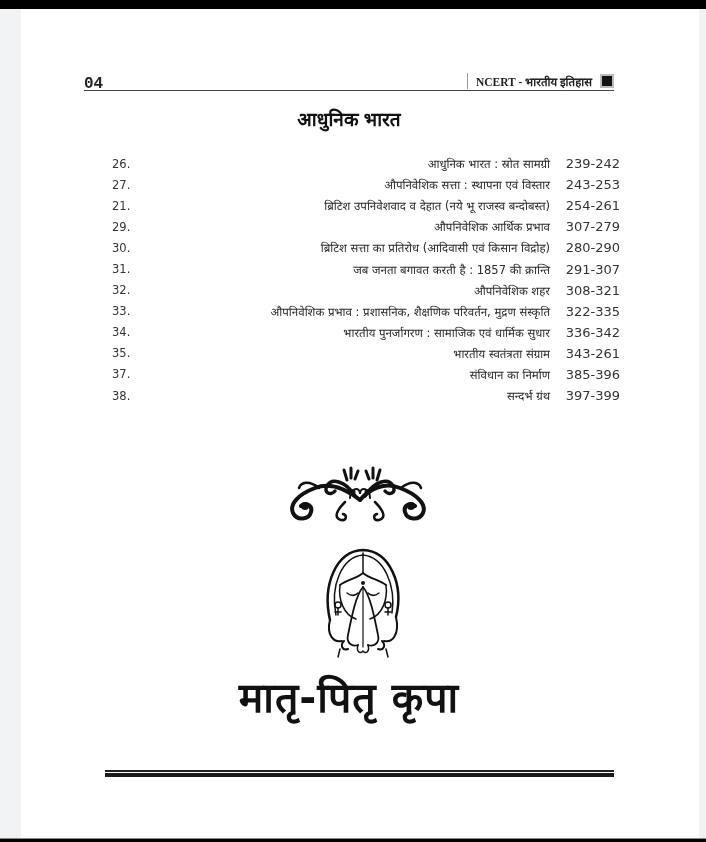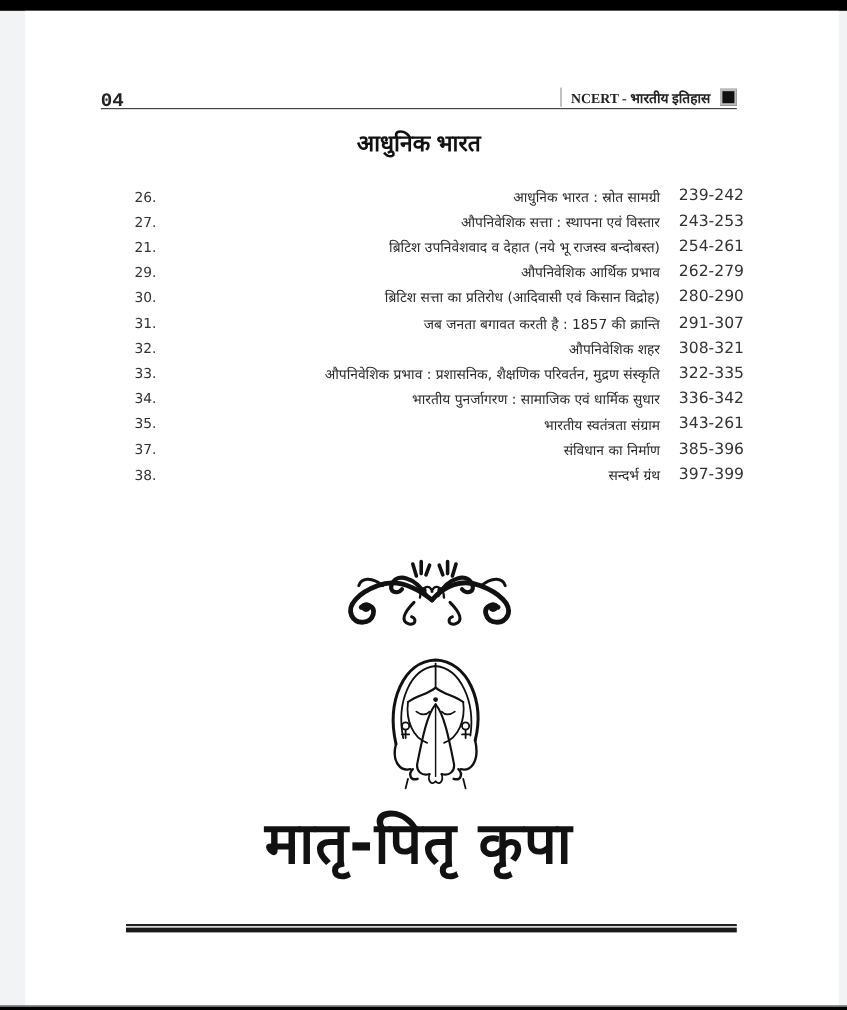--- a/index.html
+++ b/index.html
@@ -68,21 +68,21 @@
     .toc-pages { width: 70px; text-align: right; font-family: "DejaVu Sans", sans-serif; font-size: 13px; color: #333; }
     .ornament {
       position: absolute; left: 275px; top: 458px; width: 170px; height: 70px;
     }
     .namaste {
       position: absolute; left: 318px; top: 545px; width: 90px; height: 120px;
     }
     .blessing {
       position: absolute; left: 84px; top: 668px; width: 530px;
       text-align: center;
-      font-family: "DejaVu Sans", sans-serif; font-weight: bold; font-size: 48px;
+      font-family: "DejaVu Sans", sans-serif; font-weight: bold; font-size: 41px;
       color: #111; letter-spacing: 1px;
     }
     .footer-rule {
       position: absolute; left: 105px; top: 770px; width: 509px;
     }
     .footer-rule .thin { height: 1.5px; background: #222; }
     .footer-rule .gap { height: 1.5px; background: #fff; }
     .footer-rule .thick { height: 4px; background: #1a1a1a; }
   </style>
 </head>
@@ -115,21 +115,21 @@
       <span class="toc-pages">243-253</span>
     </li>
   <li class="toc-row">
       <span class="toc-num">21.</span>
       <span class="toc-title">ब्रिटिश उपनिवेशवाद व देहात (नये भू राजस्व बन्दोबस्त)</span>
       <span class="toc-pages">254-261</span>
     </li>
   <li class="toc-row">
       <span class="toc-num">29.</span>
       <span class="toc-title">औपनिवेशिक आर्थिक प्रभाव</span>
-      <span class="toc-pages">262-279</span>
+      <span class="toc-pages">307-279</span>
     </li>
   <li class="toc-row">
       <span class="toc-num">30.</span>
       <span class="toc-title">ब्रिटिश सत्ता का प्रतिरोध (आदिवासी एवं किसान विद्रोह)</span>
       <span class="toc-pages">280-290</span>
     </li>
   <li class="toc-row">
       <span class="toc-num">31.</span>
       <span class="toc-title">जब जनता बगावत करती है : 1857 की क्रान्ति</span>
       <span class="toc-pages">291-307</span>

